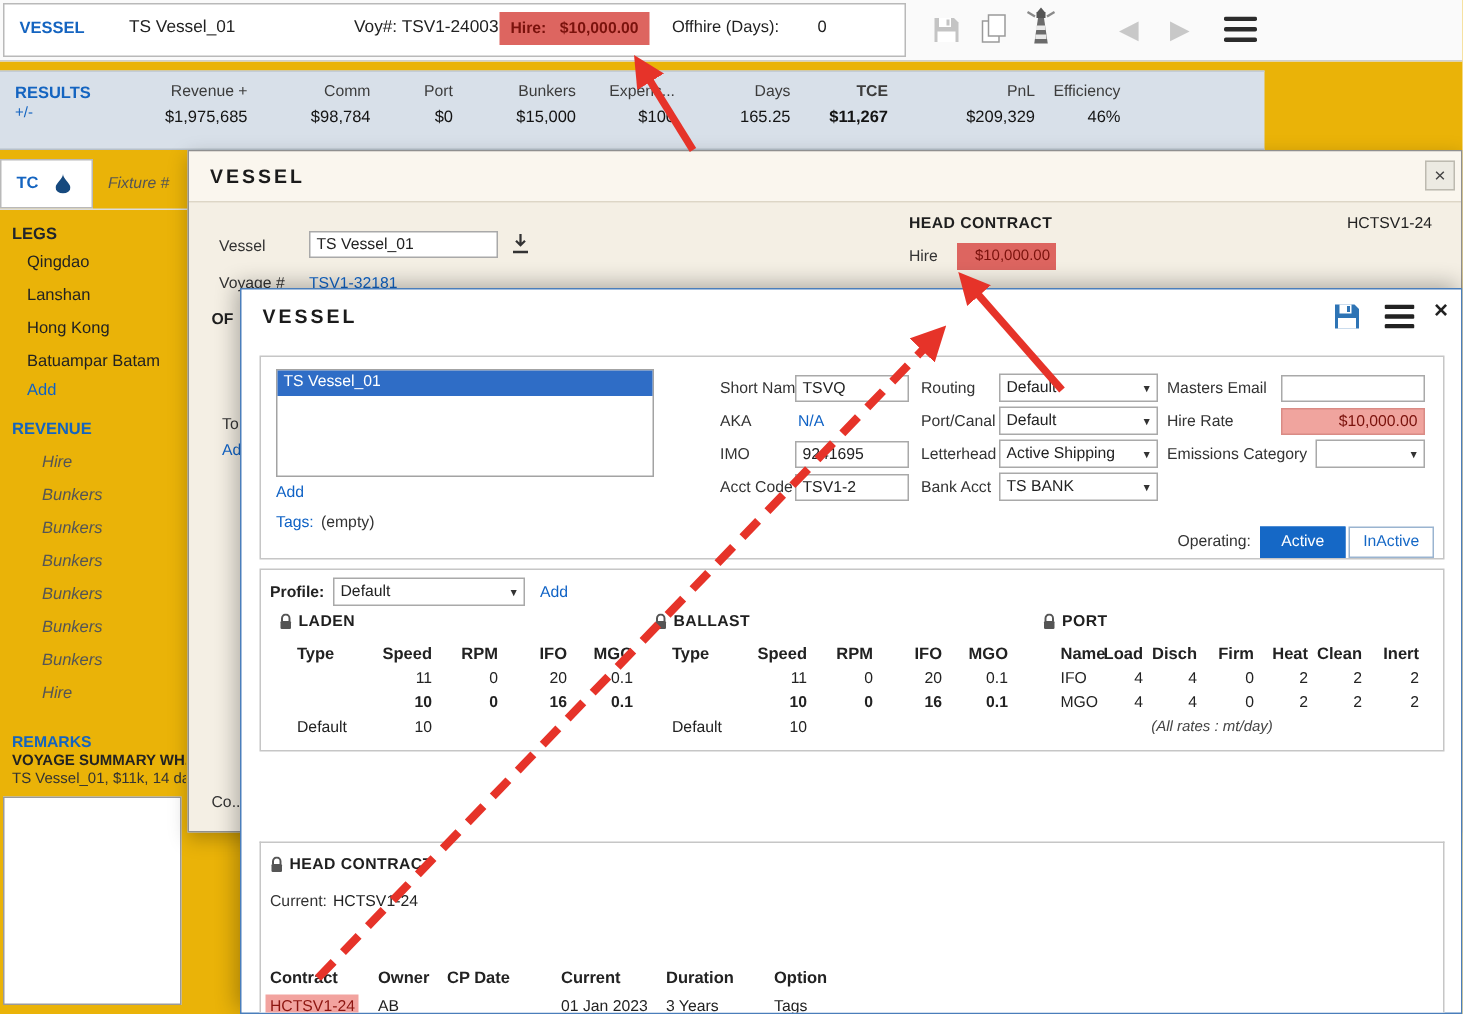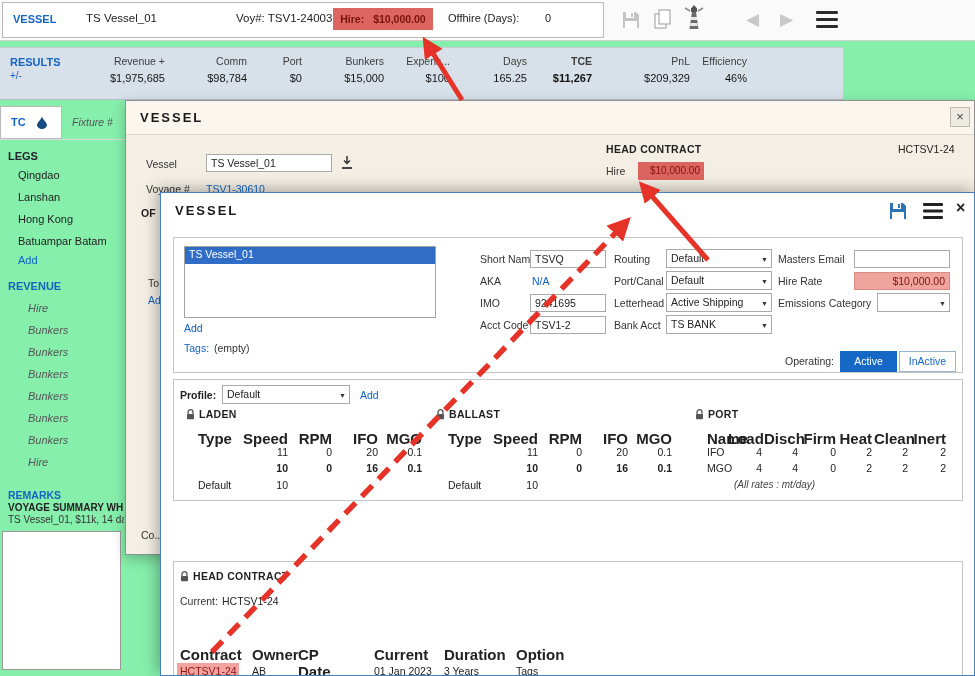--- a/index.html
+++ b/index.html
@@ -1,17 +1,17 @@
 <!DOCTYPE html>
 <html><head>
 <meta charset="utf-8">
 <style>
   * { margin:0; padding:0; box-sizing:border-box; }
   body { font-family:"Liberation Sans", sans-serif; background:#fff; }
-  .stage { position:relative; width:975px; height:676px; background:#86efac; overflow:hidden;
+  .stage { position:relative; width:975px; height:676px; background:#eab308; overflow:hidden;
            font-size:10.5px; color:#222; }
   .abs { position:absolute; }
   .bold { font-weight:bold; }
   .blue { color:#1464c0; }
   .link { color:#0f62c5; cursor:pointer; }
   .gray { color:#555;font-style:italic; }
   .nowrap { white-space:nowrap; overflow:hidden; }
 
   
   .topbar { left:0; top:0; width:975px; height:41px; background:#fafafa; border-bottom:1px solid #d0d0d0; }
@@ -27,21 +27,21 @@
 
   
   .inp { position:absolute; background:#fff; border:1px solid #a9a9a9; height:18px;
          line-height:16px; padding:0 4px; font-size:10.5px; color:#222; }
   .dd  { position:absolute; background:#fff; border:1px solid #a9a9a9; height:19px;
          line-height:17px; padding:0 14px 0 4px; font-size:10.5px; color:#222; }
   .dd .caret { position:absolute; right:3px; top:0; font-size:7px; line-height:19px; color:#333; }
   .lbl { position:absolute; color:#333; font-size:10.5px; }
   .sect { position:absolute; background:#fff; border:1px solid #c6c6c6; }
   .sect-title { font-weight:bold; color:#1f1f1f; font-size:10.5px; letter-spacing:.3px; }
-  .tbl-h { position:absolute; font-weight:bold; color:#222; font-size:15px; text-align:right; }
+  .tbl-h { position:absolute; font-weight:bold; color:#222; font-size:11px; text-align:right; }
   .tbl-c { position:absolute; color:#222; font-size:10.5px; text-align:right; }
   .tl { text-align:left; }
 
   
   .dlg1 { left:125px; top:100px; width:850px; height:455px; background:#f4efe4;
           border:1px solid #8f8f8f; box-shadow:0 4px 12px rgba(0,0,0,.25); }
   .dlg1-title { left:0; top:0; width:100%; height:34px; background:#faf6ee; border-bottom:1px solid #ddd6c6; }
   .dlg2 { left:160px; top:192px; width:815px; height:484px; background:#fff;
           border:1px solid #4a7ebb; box-shadow:-3px -3px 14px rgba(0,0,0,.3); overflow:hidden; }
   .win-title { font-weight:bold; font-size:13px; letter-spacing:2px; color:#1b1b1b; }
@@ -192,21 +192,21 @@
 
     <span class="lbl" style="left:20px;top:57px">Vessel</span>
     <div class="inp" style="left:80px;top:53px;width:126px">TS Vessel_01</div>
     <span class="abs" style="left:214px;top:54px">
       <svg width="14" height="15" viewBox="0 0 14 15">
           <path d="M7 1 v7 M4 5.5 l3 3 l3 -3" stroke="#333" fill="none" stroke-width="1.5"></path>
           <path d="M2 13 h10" stroke="#333" stroke-width="1.8"></path>
         </svg>
     </span>
     <span class="lbl" style="left:20px;top:82px">Voyage #</span>
-    <span class="abs link" style="left:80px;top:82px">TSV1-30610</span>
+    <span class="abs link" style="left:80px;top:82px">TSV1-32181</span>
 
     <span class="abs bold" style="left:480px;top:42px;font-size:10.5px;letter-spacing:.3px;color:#1f1f1f">HEAD CONTRACT</span>
     <span class="abs" style="left:772px;top:42px;font-size:10.5px">HCTSV1-24</span>
     <span class="lbl" style="left:480px;top:64px">Hire</span>
     <div class="abs" style="left:512px;top:61px;width:66px;height:18px;line-height:18px;background:#dd6560;color:#7a120c;text-align:right;padding-right:4px;font-size:10px">$10,000.00</div>
 
     <span class="abs bold" style="left:15px;top:106px;font-size:10.5px;color:#1f1f1f">OF</span>
     <span class="lbl" style="left:22px;top:176px">To</span>
     <span class="abs link" style="left:22px;top:193px;font-size:10.5px">Ad</span>
     <span class="lbl" style="left:15px;top:428px">Co...</span>
@@ -341,21 +341,21 @@
       <span class="tbl-c" style="left:664px;top:66px;width:34px">2</span>
       <span class="tbl-c" style="left:700px;top:66px;width:34px">2</span>
       <span class="tbl-c" style="left:738px;top:66px;width:34px">2</span>
       <span class="tbl-c tl" style="left:533px;top:82px;width:36px">MGO</span>
       <span class="tbl-c" style="left:554px;top:82px;width:34px">4</span>
       <span class="tbl-c" style="left:590px;top:82px;width:34px">4</span>
       <span class="tbl-c" style="left:628px;top:82px;width:34px">0</span>
       <span class="tbl-c" style="left:664px;top:82px;width:34px">2</span>
       <span class="tbl-c" style="left:700px;top:82px;width:34px">2</span>
       <span class="tbl-c" style="left:738px;top:82px;width:34px">2</span>
-      <span class="abs note" style="left:560px;top:99px;width:212px;text-align:left">(All rates : mt/day)</span>
+      <span class="abs note" style="left:528px;top:99px;width:212px;text-align:center">(All rates : mt/day)</span>
     </div>
 
     <div class="sect" style="left:12px;top:368px;width:790px;height:140px;border-bottom:none">
       <span class="abs" style="left:6px;top:9px">
           <svg width="9" height="11" viewBox="0 0 9 11">
             <path d="M2 5 V3.2 a2.5 2.5 0 0 1 5 0 V5" fill="none" stroke="#555" stroke-width="1.3"></path>
             <rect x="1" y="5" width="7" height="5.3" rx="0.8" fill="#555"></rect>
           </svg>
         </span>
       <span class="abs sect-title" style="left:19px;top:8px">HEAD CONTRACT</span>

